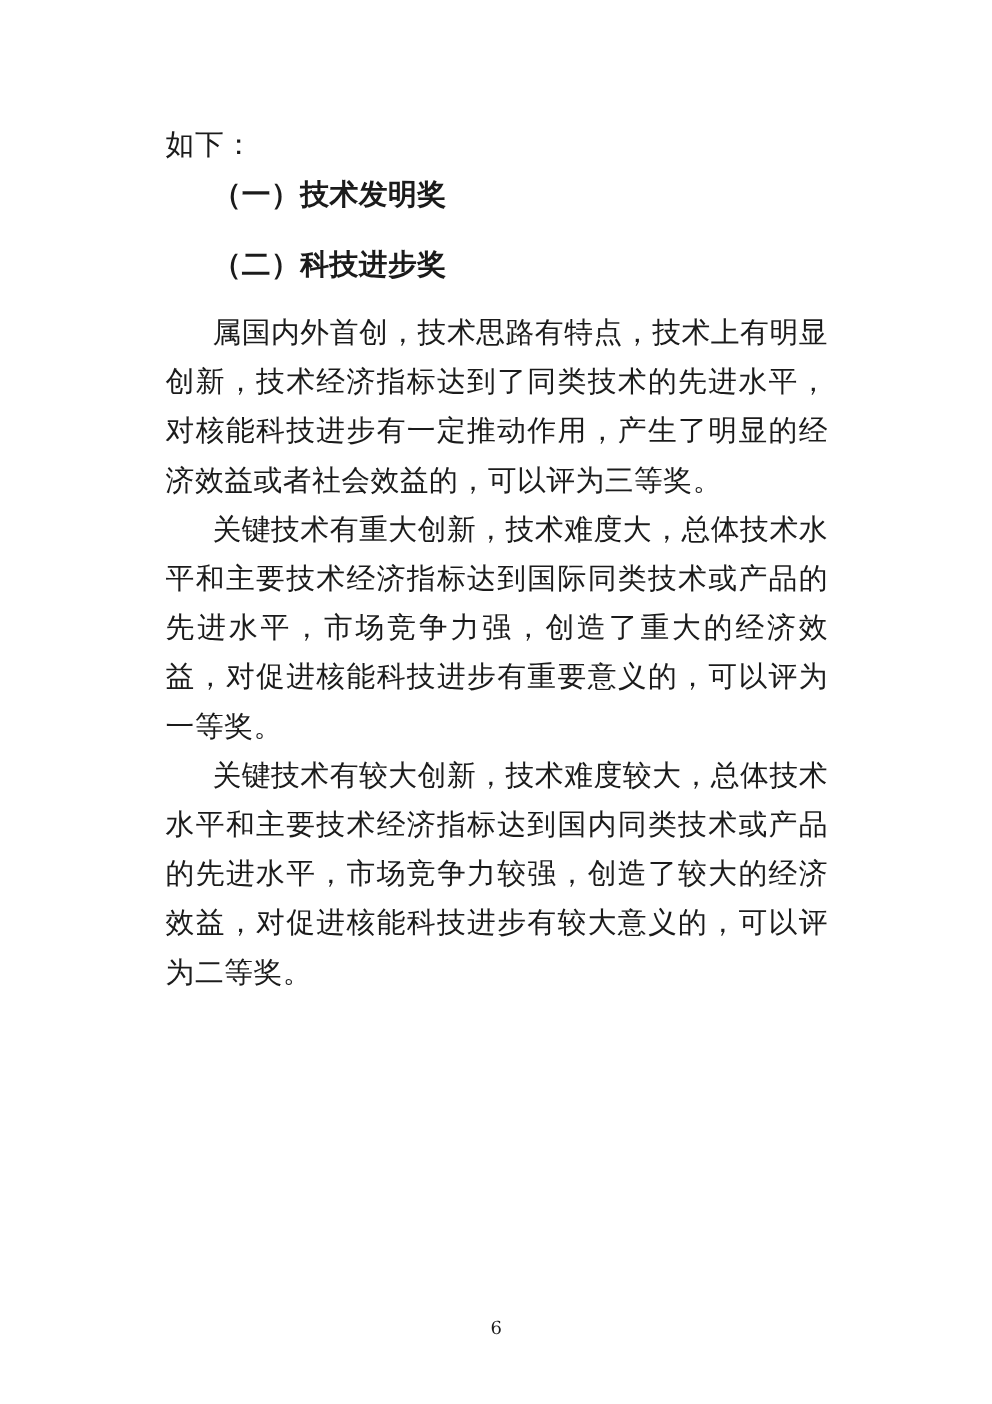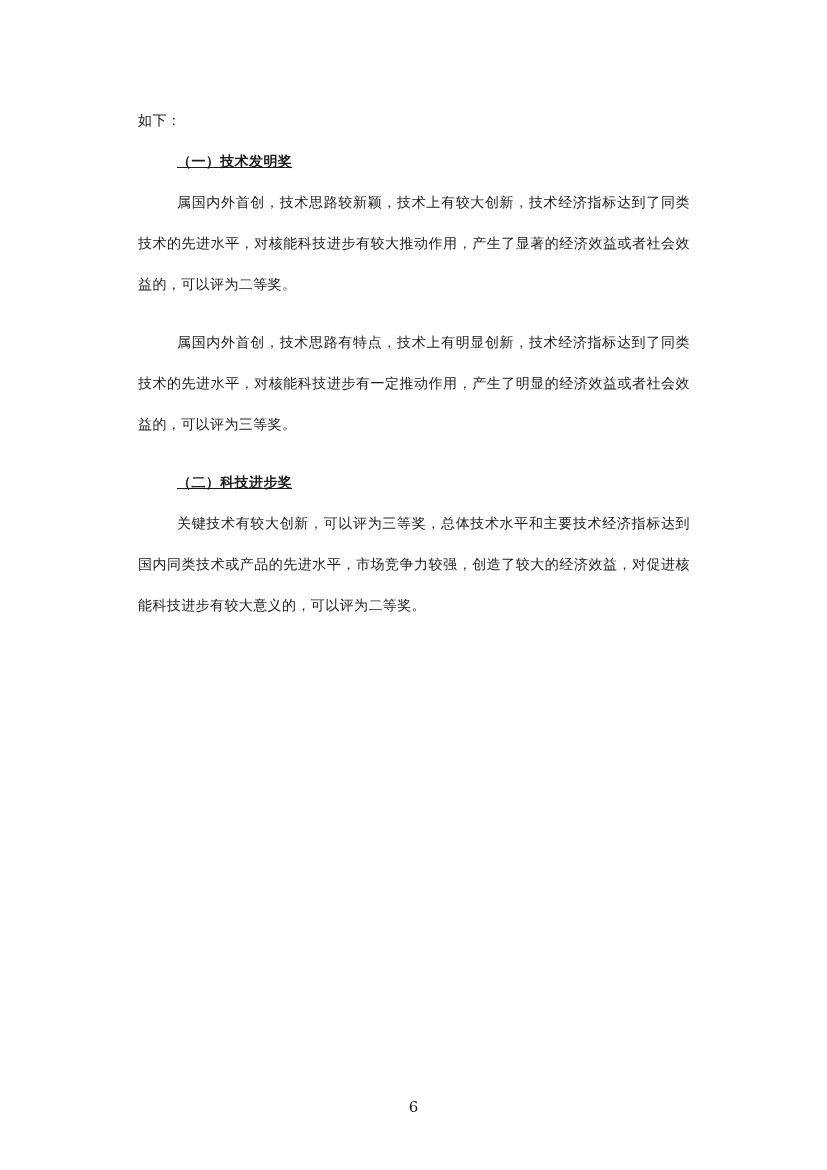--- a/index.html
+++ b/index.html
@@ -17,54 +17,53 @@
     box-sizing: border-box;
   }
   .content {
     position: absolute;
     left: 138px;
     top: 100px;
     width: 552px;
   }
   .para {
     font-family: "DejaVu Serif", "Liberation Serif", serif;
-    font-size: 14px;
+    font-size: 24px;
     line-height: 41px;
     color: #1b1b1b;
     text-align: justify;
     text-justify: inter-ideograph;
     margin: 0 0 0 0;
     letter-spacing: 0.4px;
   }
   .indent {
     text-indent: 39px;
   }
   .heading {
     text-indent: 39px;
     font-weight: bold;
-    text-decoration: underline;
   }
   .gap-med { margin-top: 17px; }
   .page-number {
     position: absolute;
     left: 0;
     right: 0;
     top: 1098px;
     text-align: center;
     font-family: "DejaVu Serif", "Liberation Serif", serif;
     font-size: 15px;
     color: #1b1b1b;
   }
 </style>
 </head>
 <body>
 
 <div class="page">
   <div class="content">
     <p class="para">如下：</p>
     <p class="para heading">（一）技术发明奖</p>
-    <p class="para indent">属国内外首创，技术思路较新颖，技术上有较大创新，技术经济指标达到了同类技术的先进水平，对核能科技进步有较大推动作用，产生了显著的经济效益或者社会效益的，可以评为二等奖。</p>
+    <p class="para heading gap-med">（二）科技进步奖</p>
     <p class="para indent gap-med">属国内外首创，技术思路有特点，技术上有明显创新，技术经济指标达到了同类技术的先进水平，对核能科技进步有一定推动作用，产生了明显的经济效益或者社会效益的，可以评为三等奖。</p>
-    <p class="para heading gap-med">（二）科技进步奖</p>
-    <p class="para indent">关键技术有较大创新，可以评为三等奖，总体技术水平和主要技术经济指标达到国内同类技术或产品的先进水平，市场竞争力较强，创造了较大的经济效益，对促进核能科技进步有较大意义的，可以评为二等奖。</p>
+    <p class="para indent">关键技术有重大创新，技术难度大，总体技术水平和主要技术经济指标达到国际同类技术或产品的先进水平，市场竞争力强，创造了重大的经济效益，对促进核能科技进步有重要意义的，可以评为一等奖。</p>
+    <p class="para indent">关键技术有较大创新，技术难度较大，总体技术水平和主要技术经济指标达到国内同类技术或产品的先进水平，市场竞争力较强，创造了较大的经济效益，对促进核能科技进步有较大意义的，可以评为二等奖。</p>
   </div>
   <div class="page-number">6</div>
 </div>
 
 </body></html>

